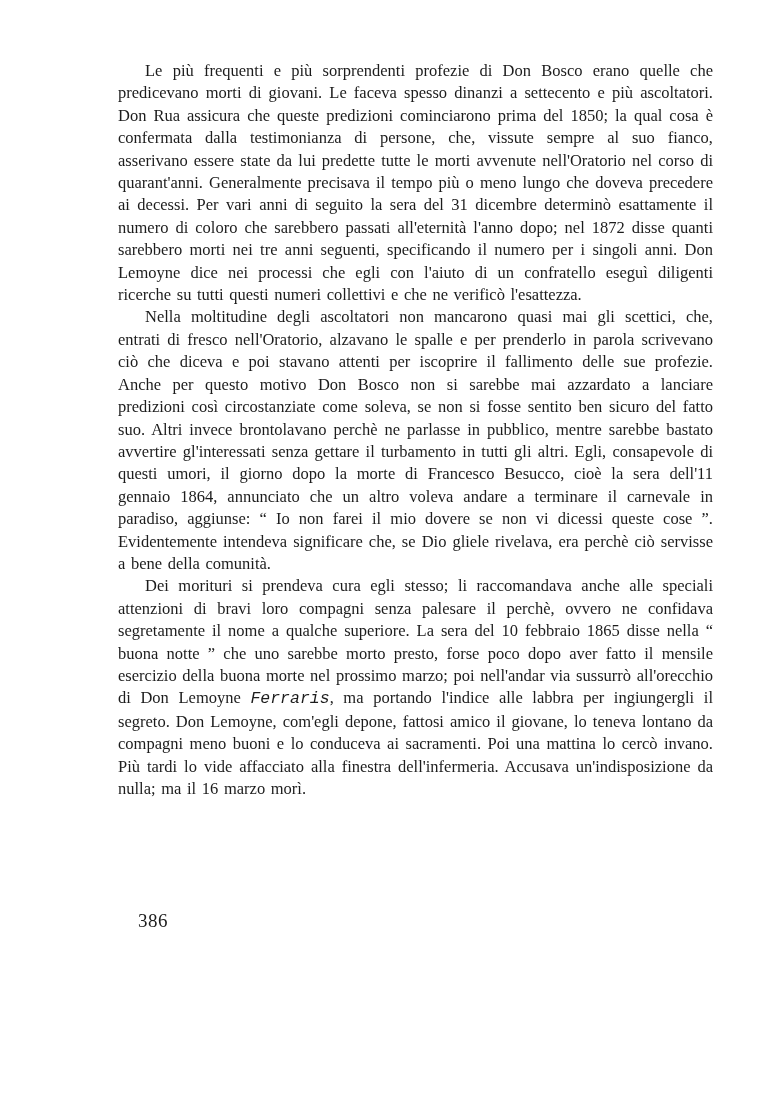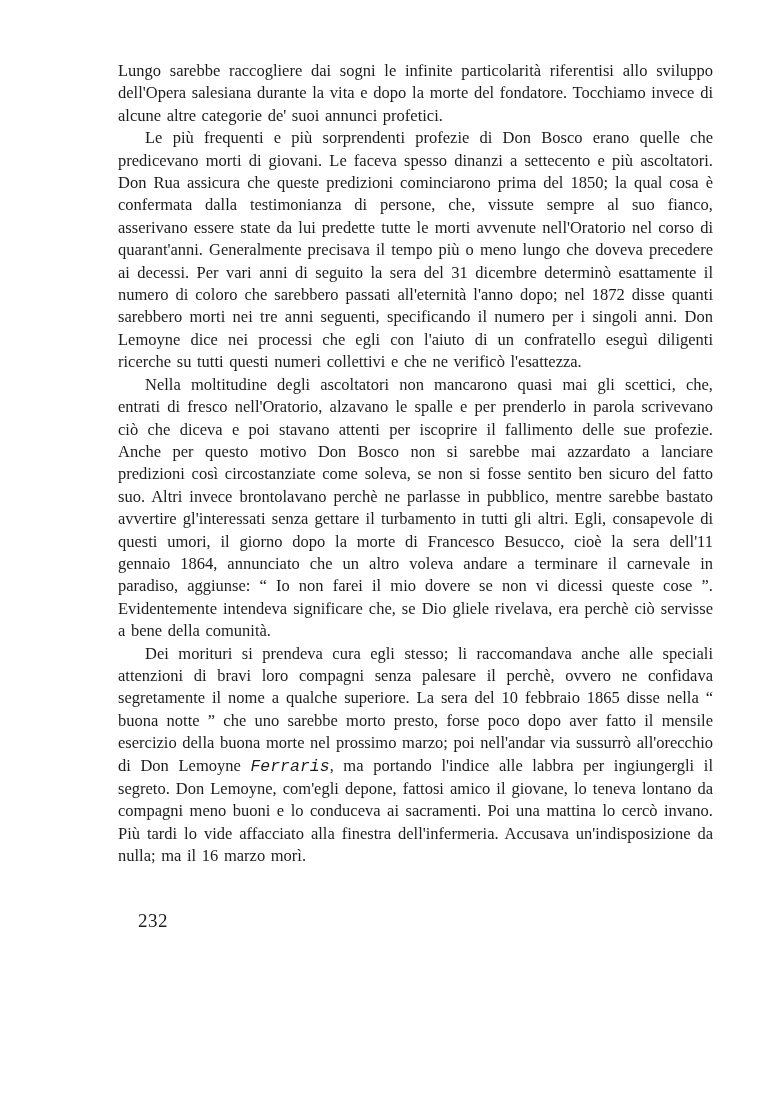--- a/index.html
+++ b/index.html
@@ -45,19 +45,18 @@
     font-size: 19px;
     color: #1c1c1c;
     letter-spacing: 0.5px;
   }
 </style>
 </head>
 <body>
 
 <div class="scan-page">
   <div class="text-block">
-      <p><span>Lungo sarebbe raccogliere dai sogni le infinite particolarità riferentisi allo sviluppo dell'Opera salesiana durante la vita e dopo la morte del fondatore. Tocchiamo invece di alcune altre categorie de' suoi annunci profetici.</span></p>
       <p class="indent"><span>Le più frequenti e più sorprendenti profezie di Don Bosco erano quelle che predicevano morti di giovani. Le faceva spesso dinanzi a settecento e più ascoltatori. Don Rua assicura che queste predizioni cominciarono prima del 1850; la qual cosa è confermata dalla testimonianza di persone, che, vissute sempre al suo fianco, asserivano essere state da lui predette tutte le morti avvenute nell'Oratorio nel corso di quarant'anni. Generalmente precisava il tempo più o meno lungo che doveva precedere ai decessi. Per vari anni di seguito la sera del 31 dicembre determinò esattamente il numero di coloro che sarebbero passati all'eternità l'anno dopo; nel 1872 disse quanti sarebbero morti nei tre anni seguenti, specificando il numero per i singoli anni. Don Lemoyne dice nei processi che egli con l'aiuto di un confratello eseguì diligenti ricerche su tutti questi numeri collettivi e che ne verificò l'esattezza.</span></p>
       <p class="indent"><span>Nella moltitudine degli ascoltatori non mancarono quasi mai gli scettici, che, entrati di fresco nell'Oratorio, alzavano le spalle e per prenderlo in parola scrivevano ciò che diceva e poi stavano attenti per iscoprire il fallimento delle sue profezie. Anche per questo motivo Don Bosco non si sarebbe mai azzardato a lanciare predizioni così circostanziate come soleva, se non si fosse sentito ben sicuro del fatto suo. Altri invece brontolavano perchè ne parlasse in pubblico, mentre sarebbe bastato avvertire gl'interessati senza gettare il turbamento in tutti gli altri. Egli, consapevole di questi umori, il giorno dopo la morte di Francesco Besucco, cioè la sera dell'11 gennaio 1864, annunciato che un altro voleva andare a terminare il carnevale in paradiso, aggiunse: “ Io non farei il mio dovere se non vi dicessi queste cose ”. Evidentemente intendeva significare che, se Dio gliele rivelava, era perchè ciò servisse a bene della comunità.</span></p>
       <p class="indent"><span>Dei morituri si prendeva cura egli stesso; li raccomandava anche alle speciali attenzioni di bravi loro compagni senza palesare il perchè, ovvero ne confidava segretamente il nome a qualche superiore. La sera del 10 febbraio 1865 disse nella “ buona notte ” che uno sarebbe morto presto, forse poco dopo aver fatto il mensile esercizio della buona morte nel prossimo marzo; poi nell'andar via sussurrò all'orecchio di Don Lemoyne </span><em>Ferraris</em><span>, ma portando l'indice alle labbra per ingiungergli il segreto. Don Lemoyne, com'egli depone, fattosi amico il giovane, lo teneva lontano da compagni meno buoni e lo conduceva ai sacramenti. Poi una mattina lo cercò invano. Più tardi lo vide affacciato alla finestra dell'infermeria. Accusava un'indisposizione da nulla; ma il 16 marzo morì.</span></p>
     </div>
-  <div class="page-number">232</div>
+  <div class="page-number">386</div>
 </div>
 
 </body></html>

